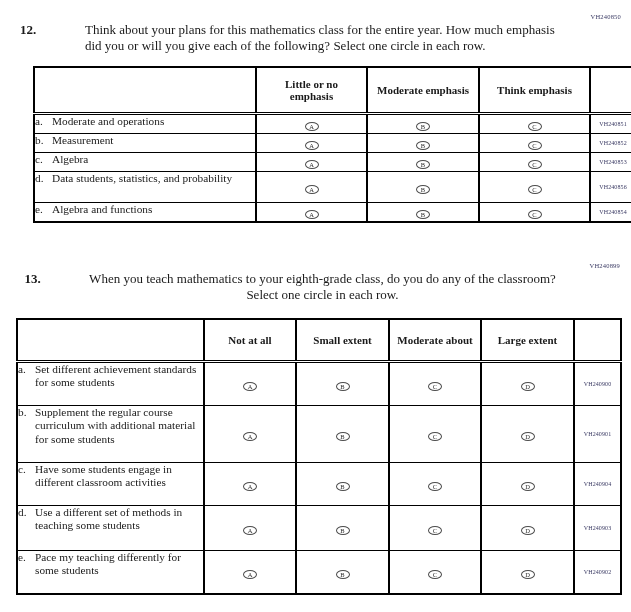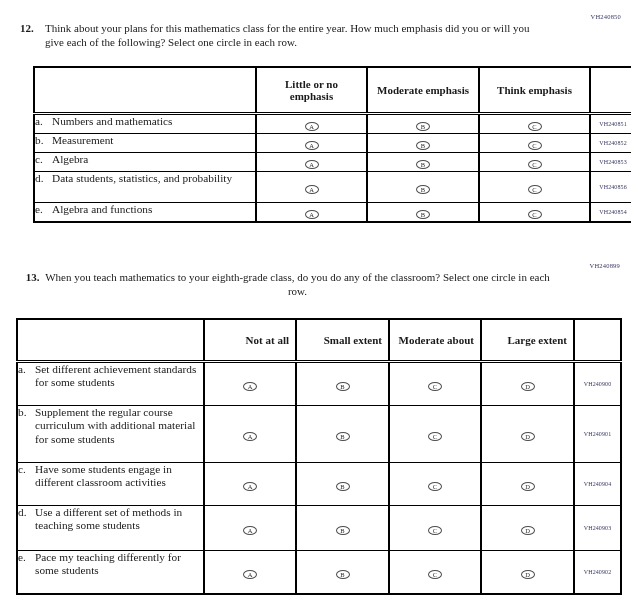--- a/index.html
+++ b/index.html
@@ -6,21 +6,21 @@
   .page{
     position:relative; width:631px; height:612px; background:#ffffff;
     font-family:"Liberation Serif", serif; color:#1a1a1a; overflow:hidden;
   }
   .qcode{
     position:absolute; font-size:6.5px; color:#3a3a63; letter-spacing:0.2px;
     font-family:"Liberation Serif", serif;
   }
   .question{
     position:absolute; left:20px; display:flex; width:540px;
-    font-size:11px; line-height:1.26;
+    font-size:13px; line-height:1.26;gap:40px;
   }
   .qnum{font-weight:bold; width:25px; flex:none;}
   .qtext{width:505px;}
   .qtext b{font-weight:normal;}
   table.resp{
     position:absolute; border-collapse:collapse; table-layout:fixed;
     border:2px solid #000; background:#fff;
   }
   table.resp th, table.resp td{
     border-left:2px solid #000; border-right:2px solid #000;
@@ -51,21 +51,21 @@
   #code-q12{top:13px; right:10px;}
   #question-12{top:22px;}
   #table-q12{left:15px; top:66px; width:602px;margin-left:18px;}
   #table-q12 thead th{height:40px;}
   #table-q12 tbody tr td{height:18px;}
   #table-q12 tbody tr:nth-child(4) td{height:30px;}
   
   #code-q13{top:262px; right:11px;}
   #question-13{top:271px;text-align:center;}
   #table-q13{left:16px; top:318px; width:604px;}
-  #table-q13 thead th{height:36px;text-align:right;}
+  #table-q13 thead th{height:36px;}
   #table-q13 tbody tr:nth-child(1) td{height:42px;}
   #table-q13 tbody tr:nth-child(2) td{height:56px;}
   #table-q13 tbody tr:nth-child(3) td{height:42px;}
   #table-q13 tbody tr:nth-child(4) td{height:44px;}
   #table-q13 tbody tr:nth-child(5) td{height:42px;}
 </style>
 </head>
 <body>
 
 <div class="page">
@@ -92,21 +92,21 @@
           <th>Moderate emphasis</th>
           <th>Think emphasis</th>
           <th></th>
         </tr>
       </thead>
     <tbody>
         <tr>
           <td class="lblcell">
             <div class="lbl">
               <span class="ltr">a.</span>
-              <span class="txt">Numbers and mathematics</span>
+              <span class="txt">Moderate and operations</span>
             </div>
           </td>
           <td class="bubcell"><span class="bubble">A</span></td>
           <td class="bubcell"><span class="bubble">B</span></td>
           <td class="bubcell"><span class="bubble">C</span></td>
           <td class="codecell">VH240851</td>
         </tr>
         <tr>
           <td class="lblcell">
             <div class="lbl">

